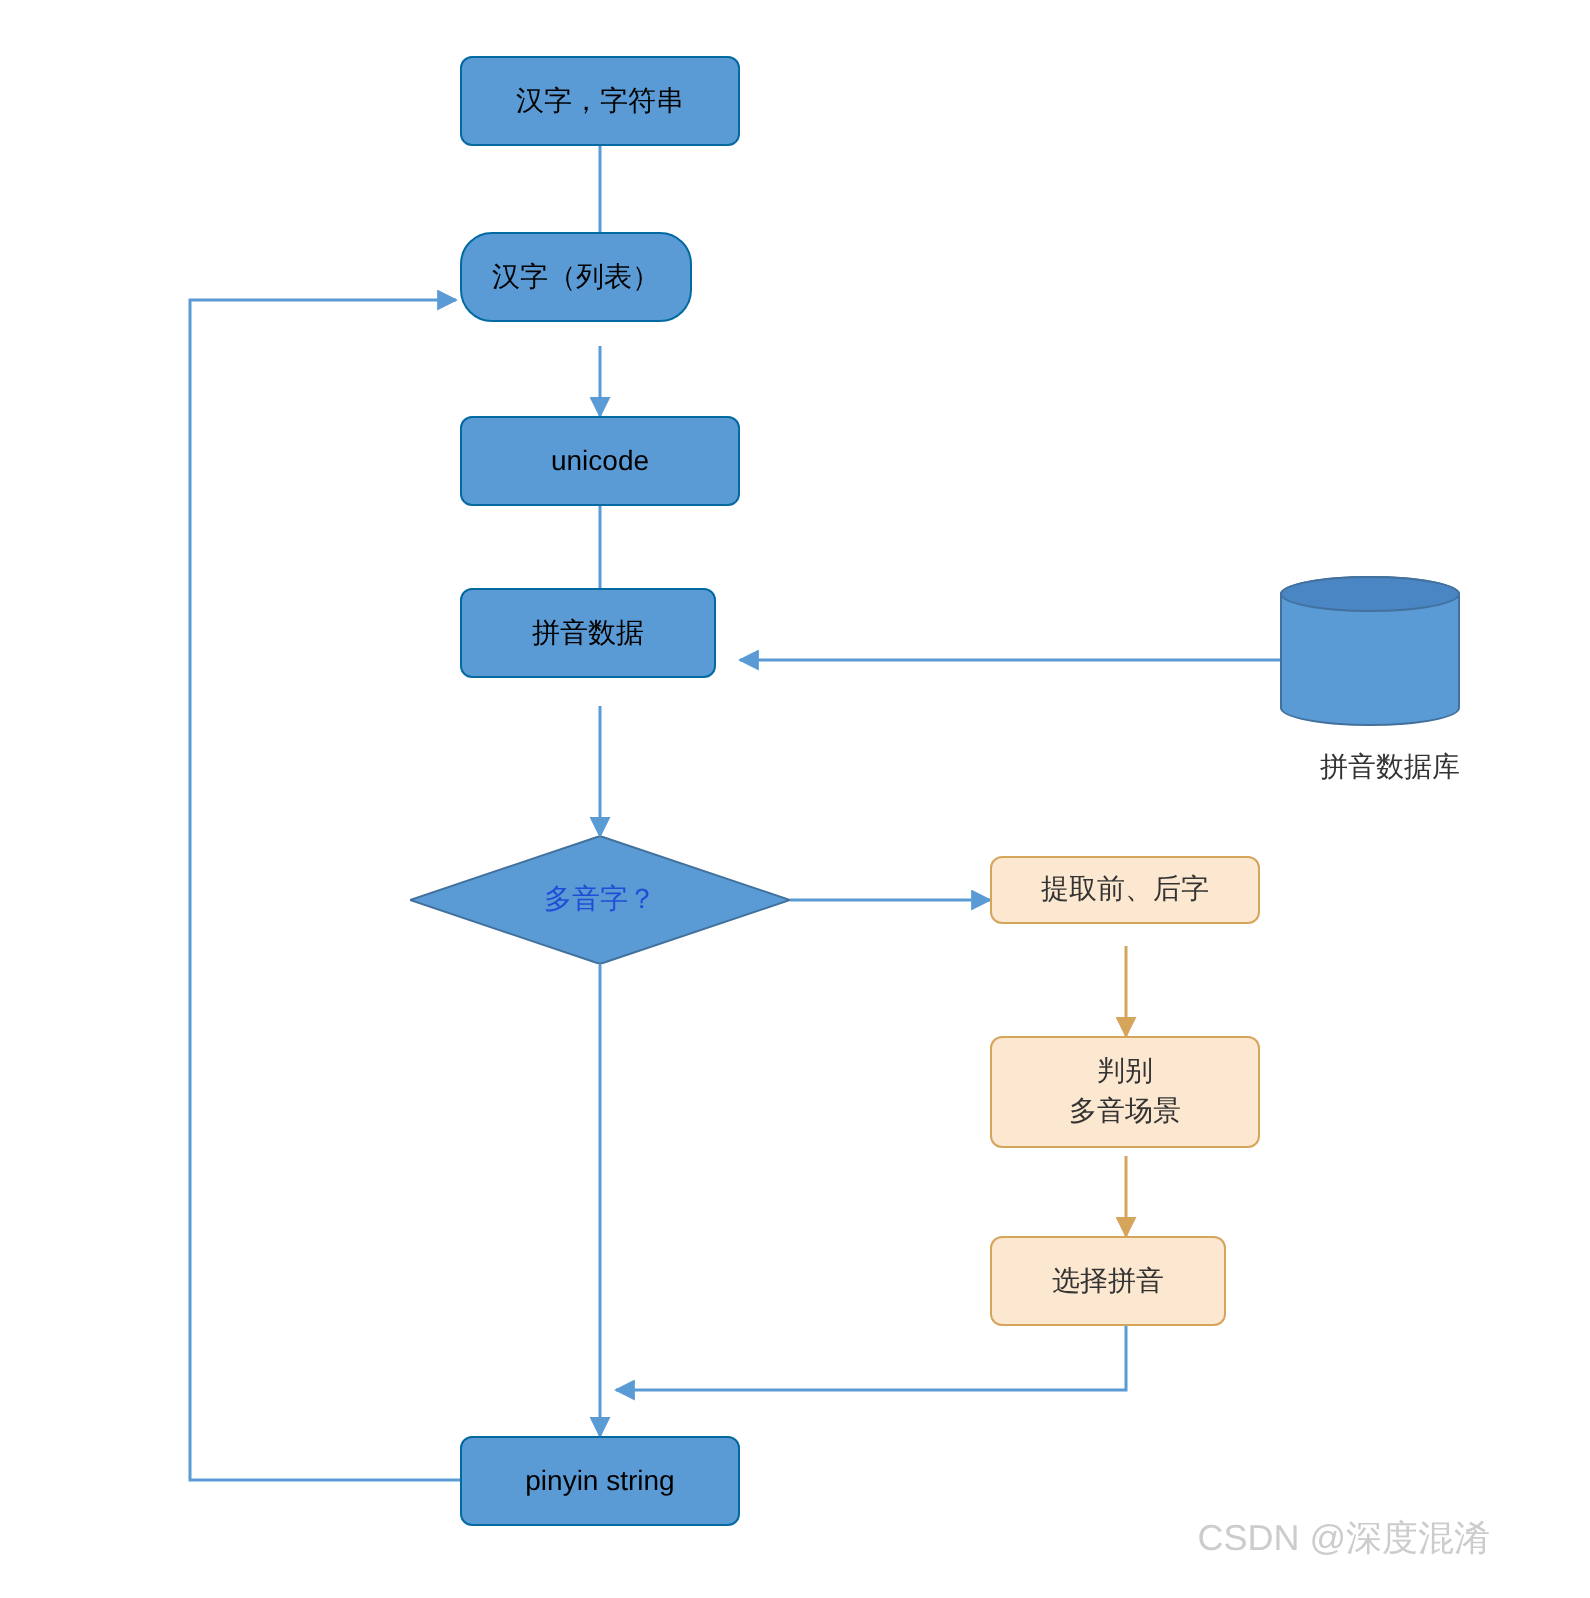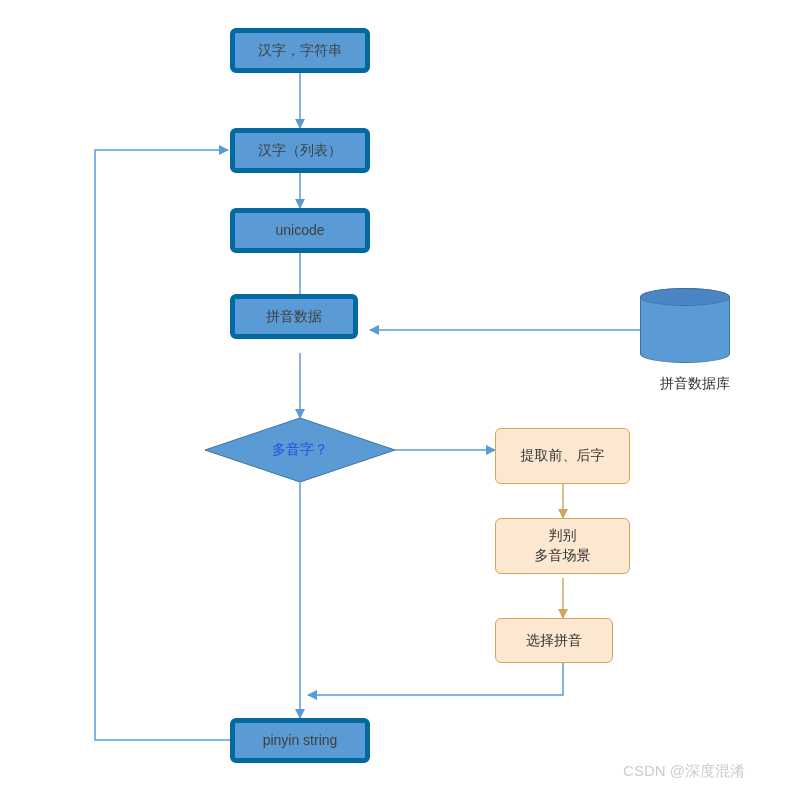--- a/index.html
+++ b/index.html
@@ -16,22 +16,22 @@
     position: absolute;
     border-radius: 6px;
     display: flex;
     align-items: center;
     justify-content: center;
     text-align: center;
     line-height: 1.4;
   }
   .blue-box {
     background: #5b9bd5;
-    border: 5px solid #0369a1;
-    color: #404040;
+    border: 1px solid #0369a1;
+    color: #000000;
   }
   .orange-box {
     background: #fce8d0;
     border: 1px solid #d6a55c;
     color: #333;
   }
   .diamond-wrap {
     position: absolute;
   }
   .diamond-label {
@@ -58,21 +58,21 @@
     border-radius: 50%;
   }
   .label {
     position: absolute;
     color: #333;
     font-size: 14px;
   }
   .watermark {
     position: absolute;
     color: #ccc;
-    font-size: 15px;
+    font-size: 18px;
   }
 </style>
 </head>
 <body>
 
 <svg width="795" height="799" style="position:absolute;top:0;left:0;">
   <defs>
     <marker id="arrBlue" viewBox="0 0 10 10" refX="9" refY="5" markerWidth="7" markerHeight="7" orient="auto-start-reverse">
       <path d="M 0 0 L 10 5 L 0 10 z" fill="#5b9bd5"></path>
     </marker>
@@ -101,42 +101,42 @@
 
   <line x1="300" y1="482" x2="300" y2="718" stroke="#5b9bd5" stroke-width="1.5" marker-end="url(#arrBlue)"></line>
 
   <polyline points="230,740 95,740 95,150 228,150" fill="none" stroke="#5b9bd5" stroke-width="1.5" marker-end="url(#arrBlue)"></polyline>
 </svg>
 
 <div class="node blue-box" style="left:230px; top:28px; width:140px; height:45px;">
     <span>汉字，字符串</span>
   </div>
 
-<div class="node blue-box" style="left:230px; top:128px; width:140px; height:45px;">
+<div class="node blue-box" style="left:230px; top:116px; width:116px; height:45px;border-radius:16px;">
     <span>汉字（列表）</span>
   </div>
 
 <div class="node blue-box" style="left:230px; top:208px; width:140px; height:45px;">
     <span>unicode</span>
   </div>
 
 <div class="node blue-box" style="left:230px; top:294px; width:128px; height:45px;">
     <span>拼音数据</span>
   </div>
 
 <div class="diamond-wrap" style="left:205px; top:418px; width:190px; height:64px;">
   <svg width="190" height="64" style="position:absolute;top:0;left:0;">
     <polygon points="95,0 190,32 95,64 0,32" fill="#5b9bd5" stroke="#41719c" stroke-width="1"></polygon>
   </svg>
   <div class="diamond-label">
       <span>多音字？</span>
     </div>
 </div>
 
-<div class="node orange-box" style="left:495px; top:428px; width:135px; height:56px;">
+<div class="node orange-box" style="left:495px; top:428px; width:135px; height:34px;">
     <span>提取前、后字</span>
   </div>
 
 <div class="node orange-box" style="left:495px; top:518px; width:135px; height:56px; white-space:pre-line;"><span>判别
 多音场景</span></div>
 
 <div class="node orange-box" style="left:495px; top:618px; width:118px; height:45px;">
     <span>选择拼音</span>
   </div>
 

